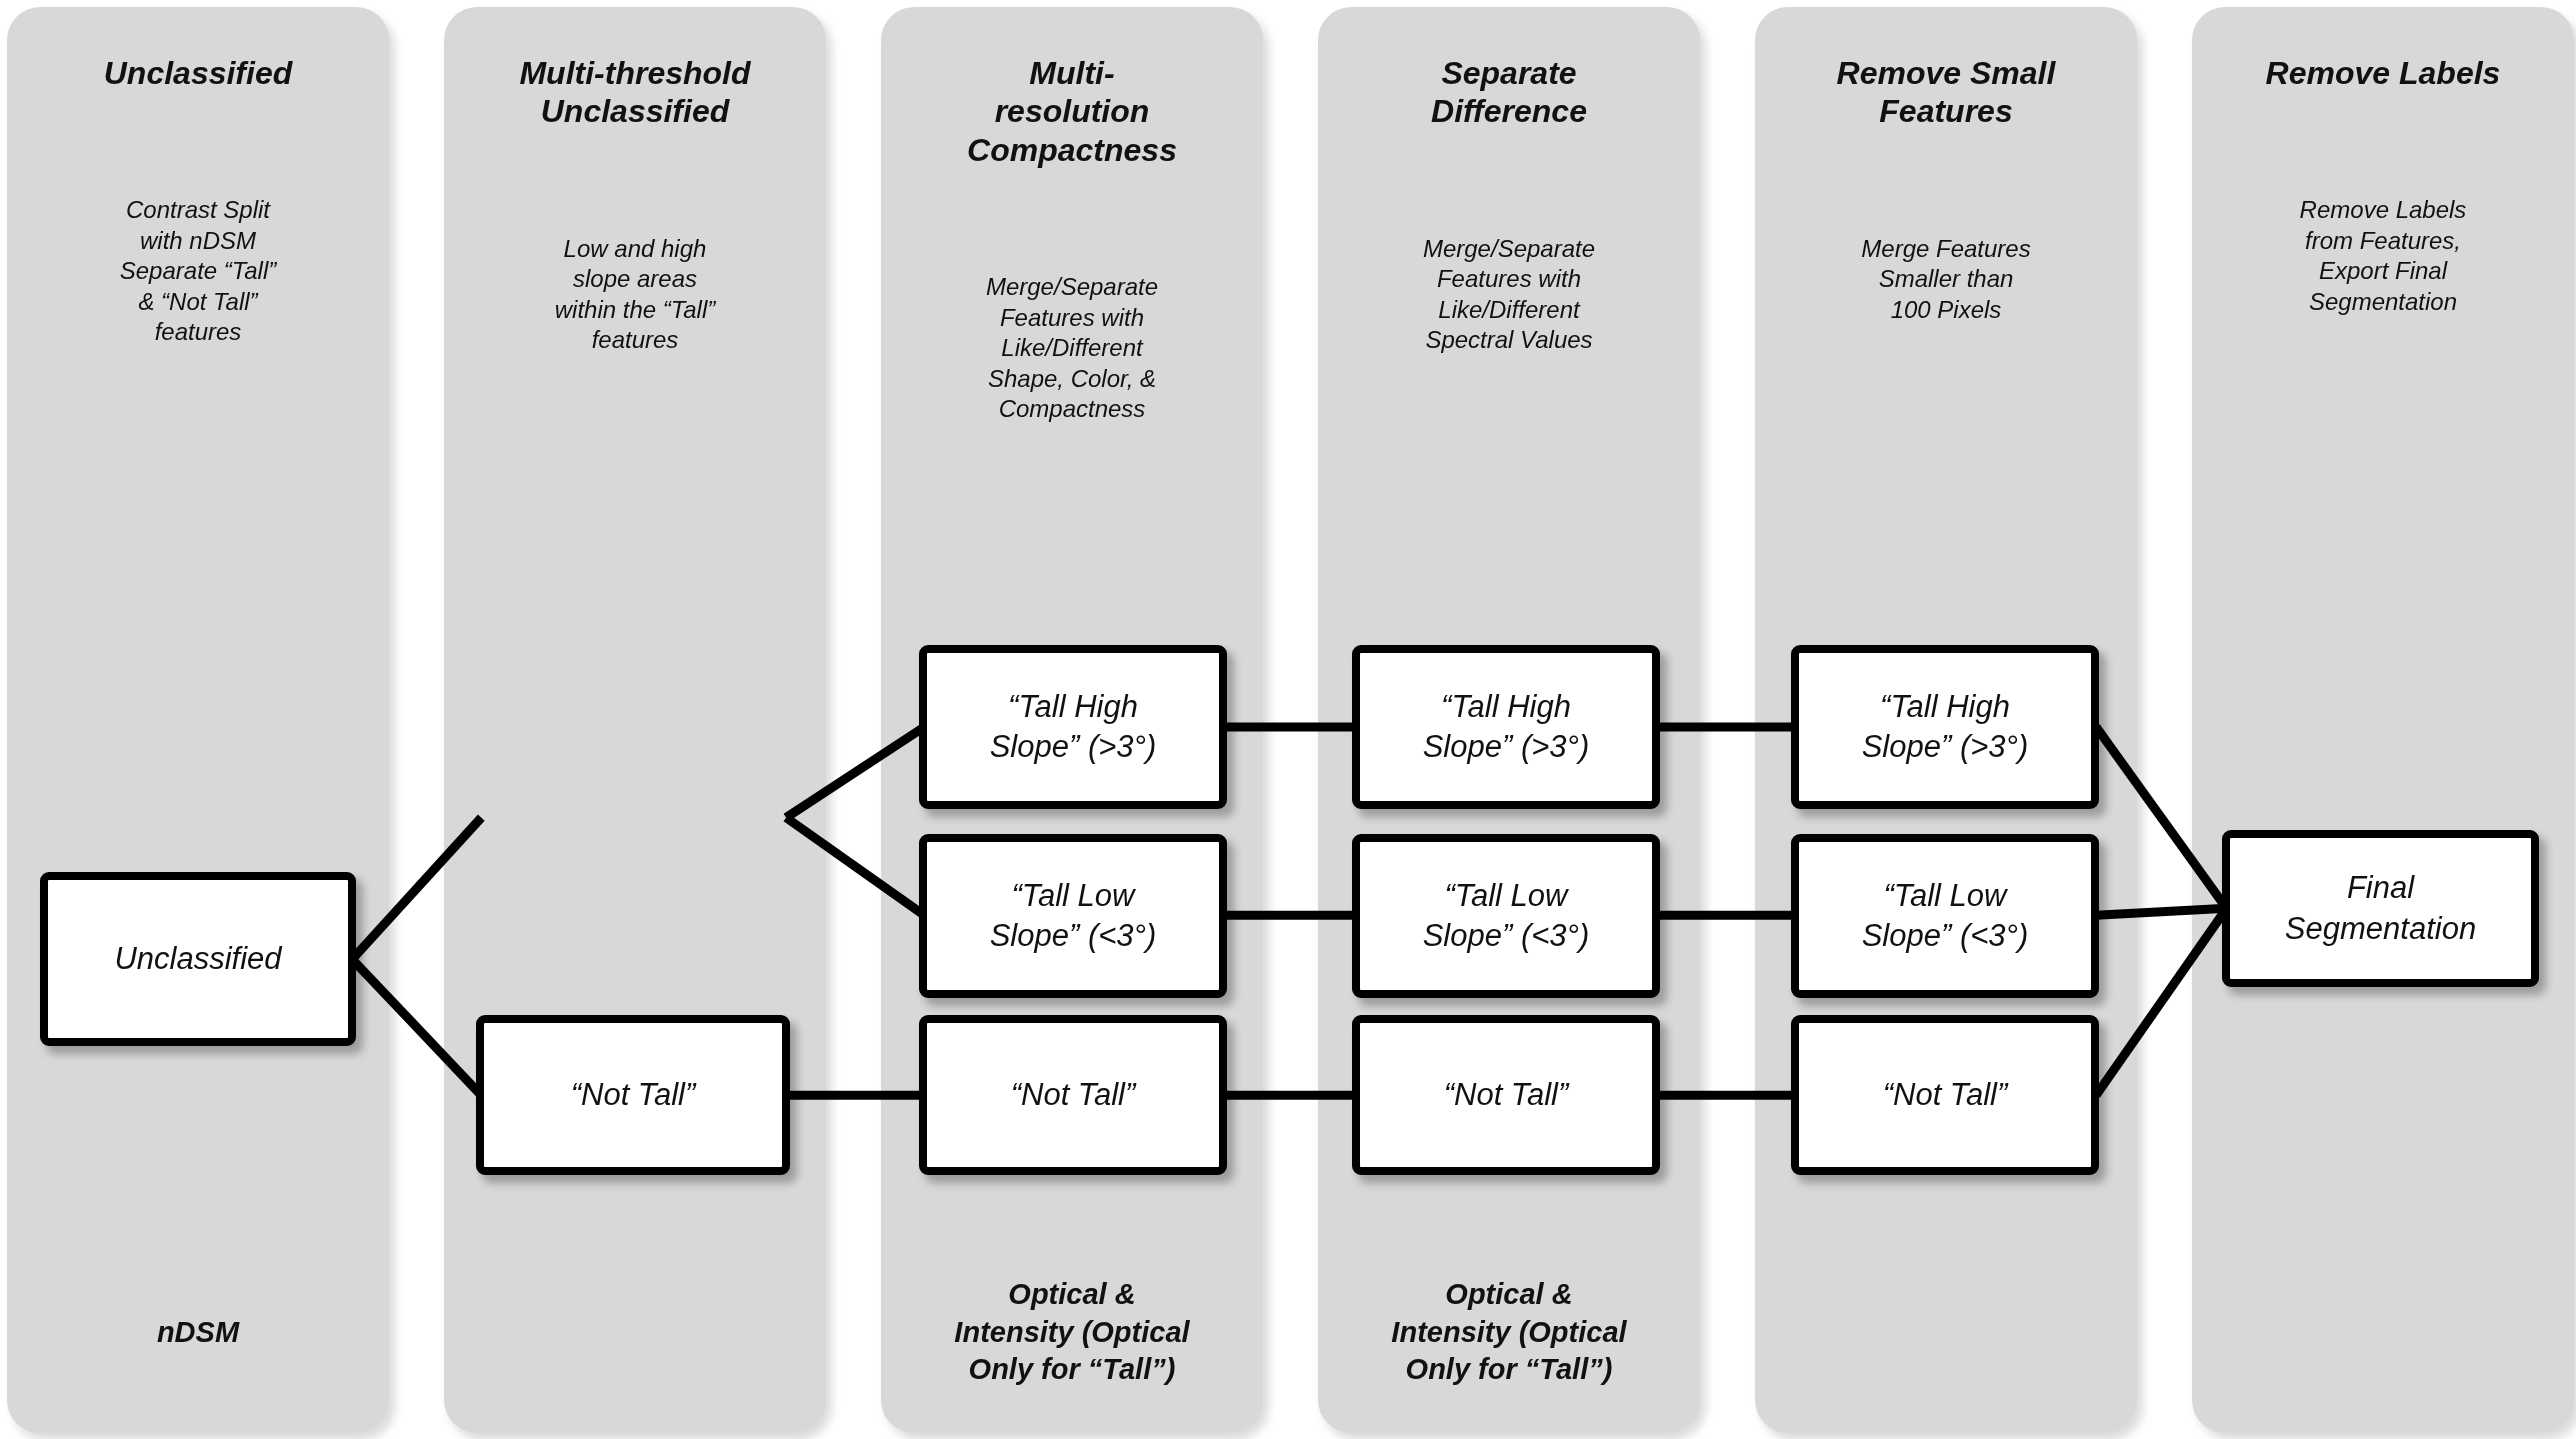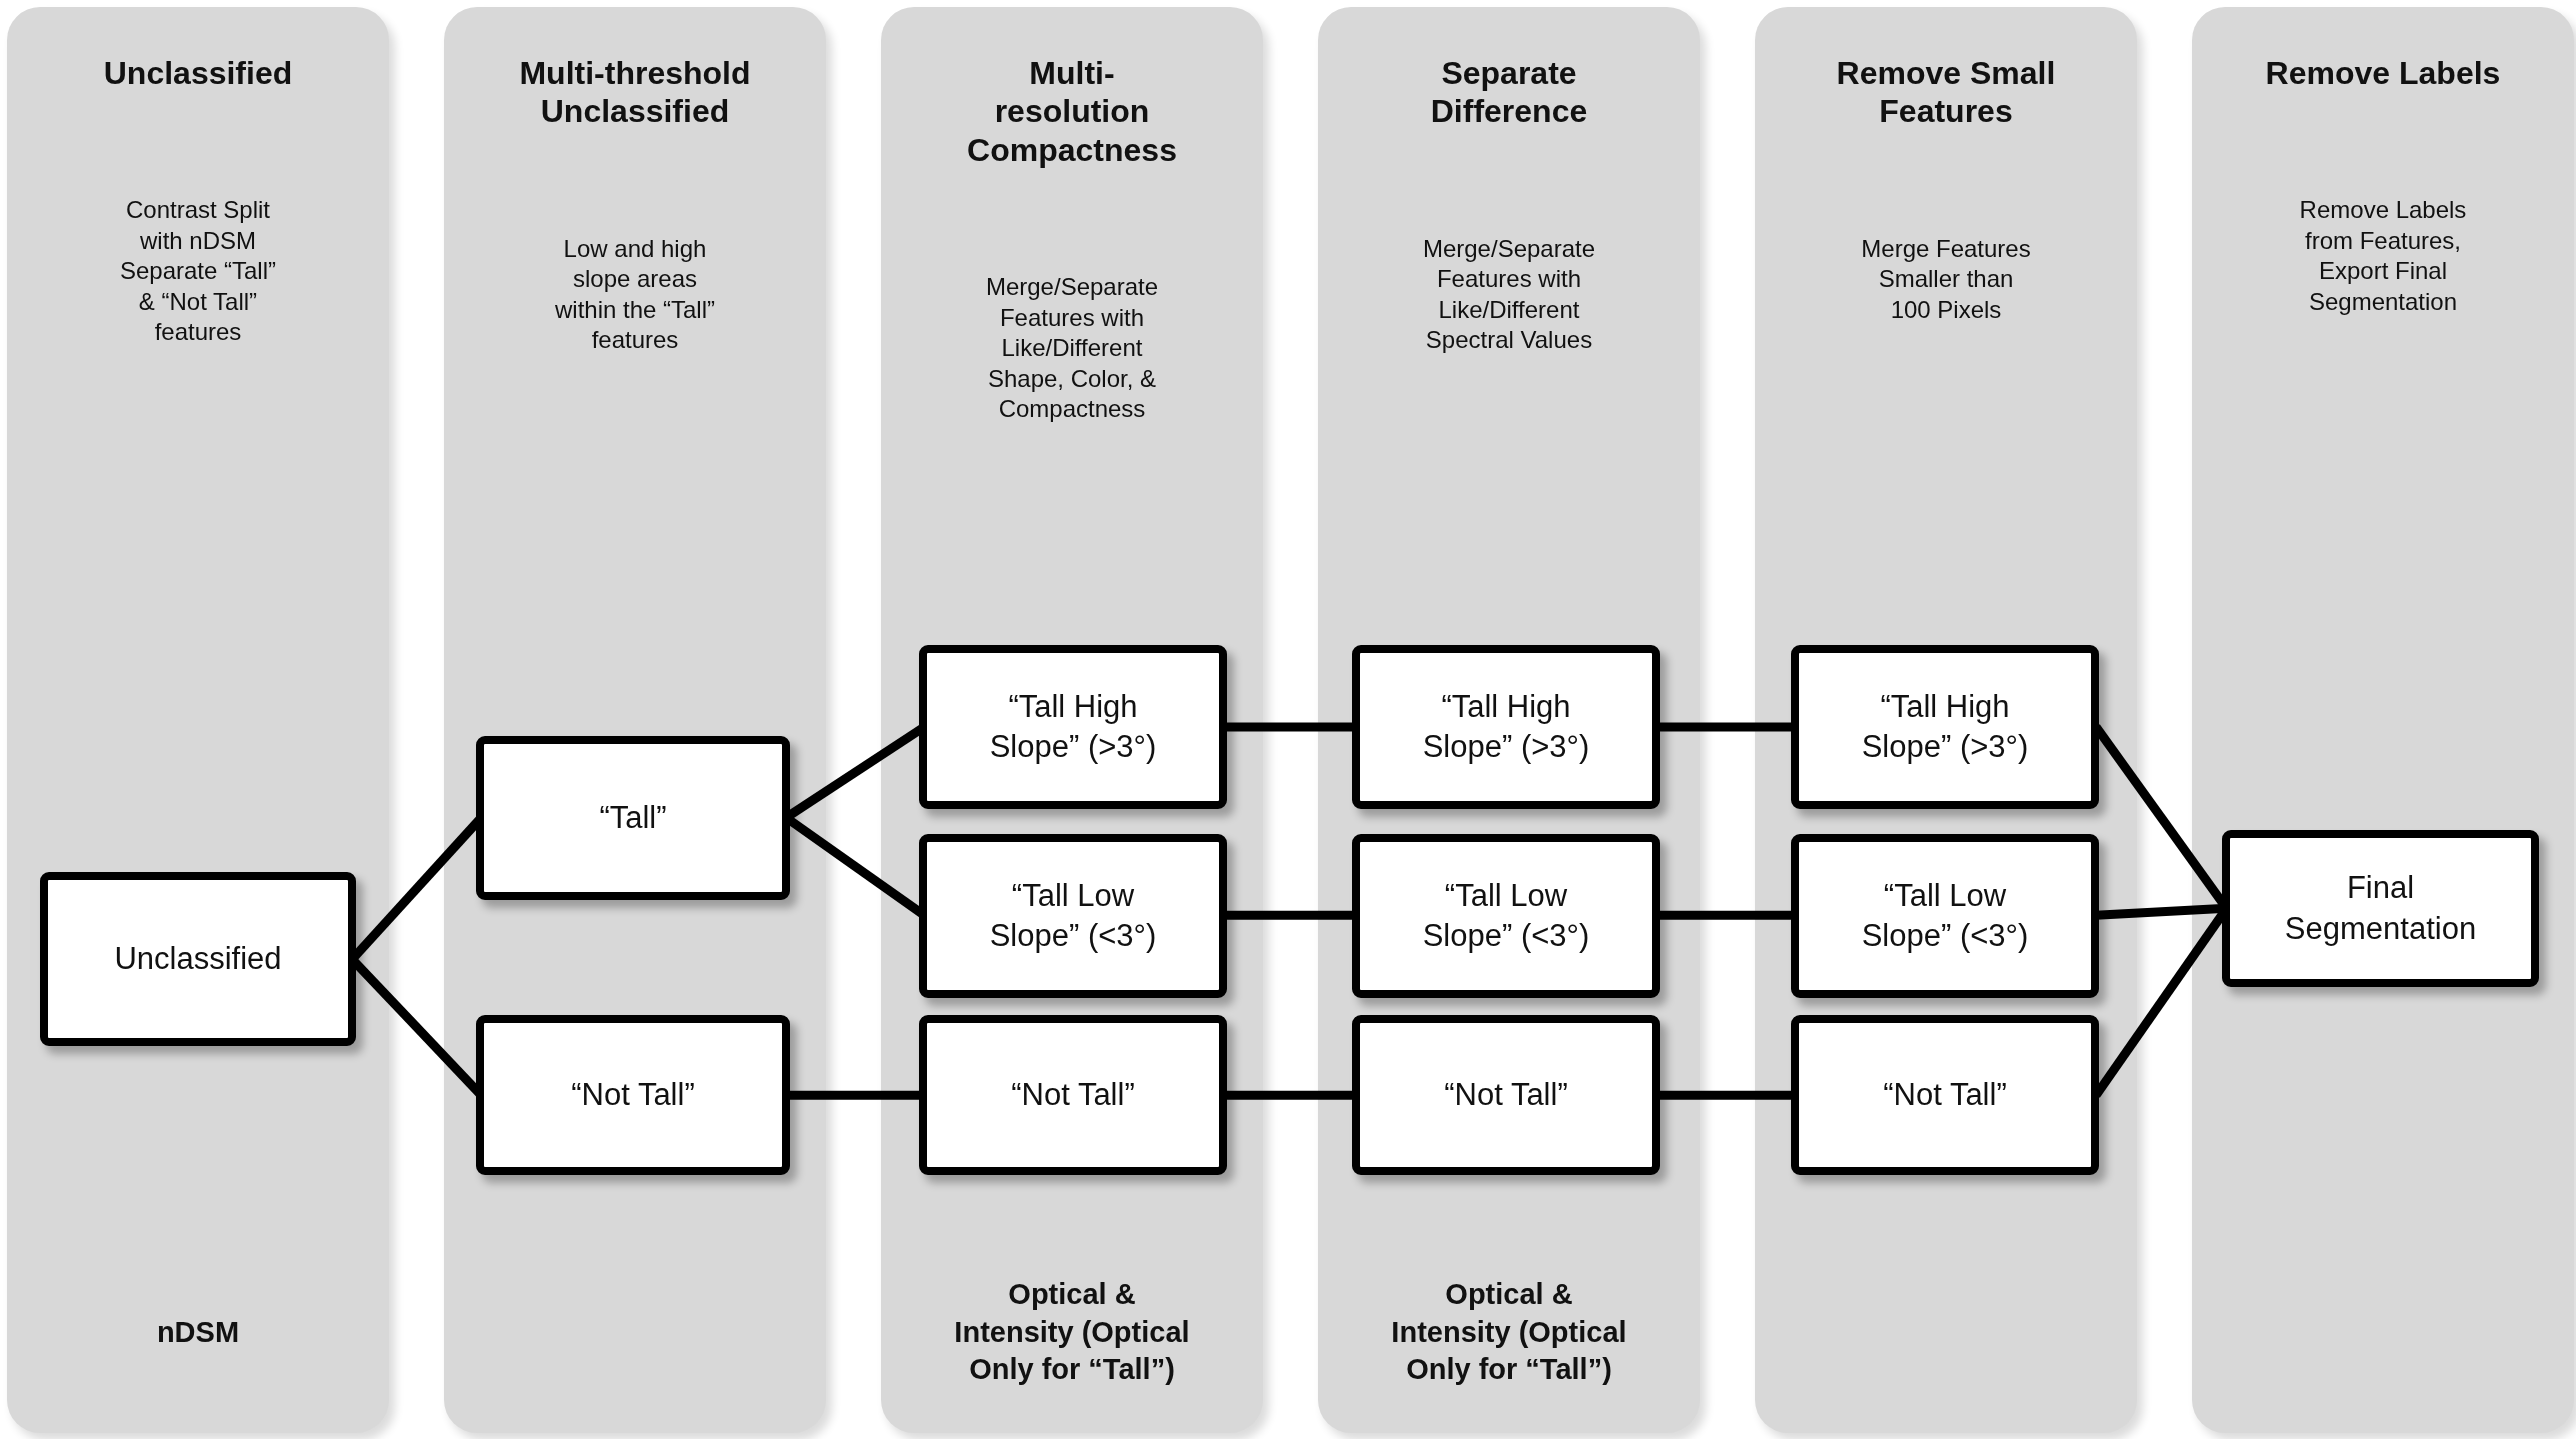--- a/index.html
+++ b/index.html
@@ -9,20 +9,21 @@
     width: 2576px;
     height: 1440px;
     overflow: hidden;
     font-family: "Liberation Sans", sans-serif;
     color: var(--text, #111);
   }
   .stage {
     position: relative;
     width: 2576px;
     height: 1276px;
+    font-style: italic;
   }
   
   .col {
     position: absolute;
     top: 7px;
     height: 1426px;
     width: 382px;
     background: var(--col-fill, #d8d8d8);
     border-radius: 33px;
     box-shadow: 5.6px 7px 9.8px rgba(0,0,0,0.14);
@@ -204,23 +205,20 @@
     <line x1="2375" y1="1570" x2="2575" y2="1570"></line>
     <line x1="3005" y1="1042" x2="3192" y2="1302"></line>
     <line x1="3005" y1="1312" x2="3192" y2="1302"></line>
     <line x1="3005" y1="1570" x2="3192" y2="1302"></line>
   </svg>
 
   <div class="node" style="left:40px;  top:872px; width:316px; height:174px">
       <span>Unclassified</span>
     </div>
 
-  <div class="node" style="left:476px; top:736px; width:314px; height:164px">
-      <span>“Tall”</span>
-    </div>
   <div class="node" style="left:476px; top:1015px; width:314px; height:160px">
       <span>“Not Tall”</span>
     </div>
 
   <div class="node" style="left:919px;top:645px;  width:308px; height:164px">
       <span>“Tall High
 Slope” (&gt;3°)</span>
     </div>
   <div class="node" style="left:919px;top:834px; width:308px; height:164px">
       <span>“Tall Low

